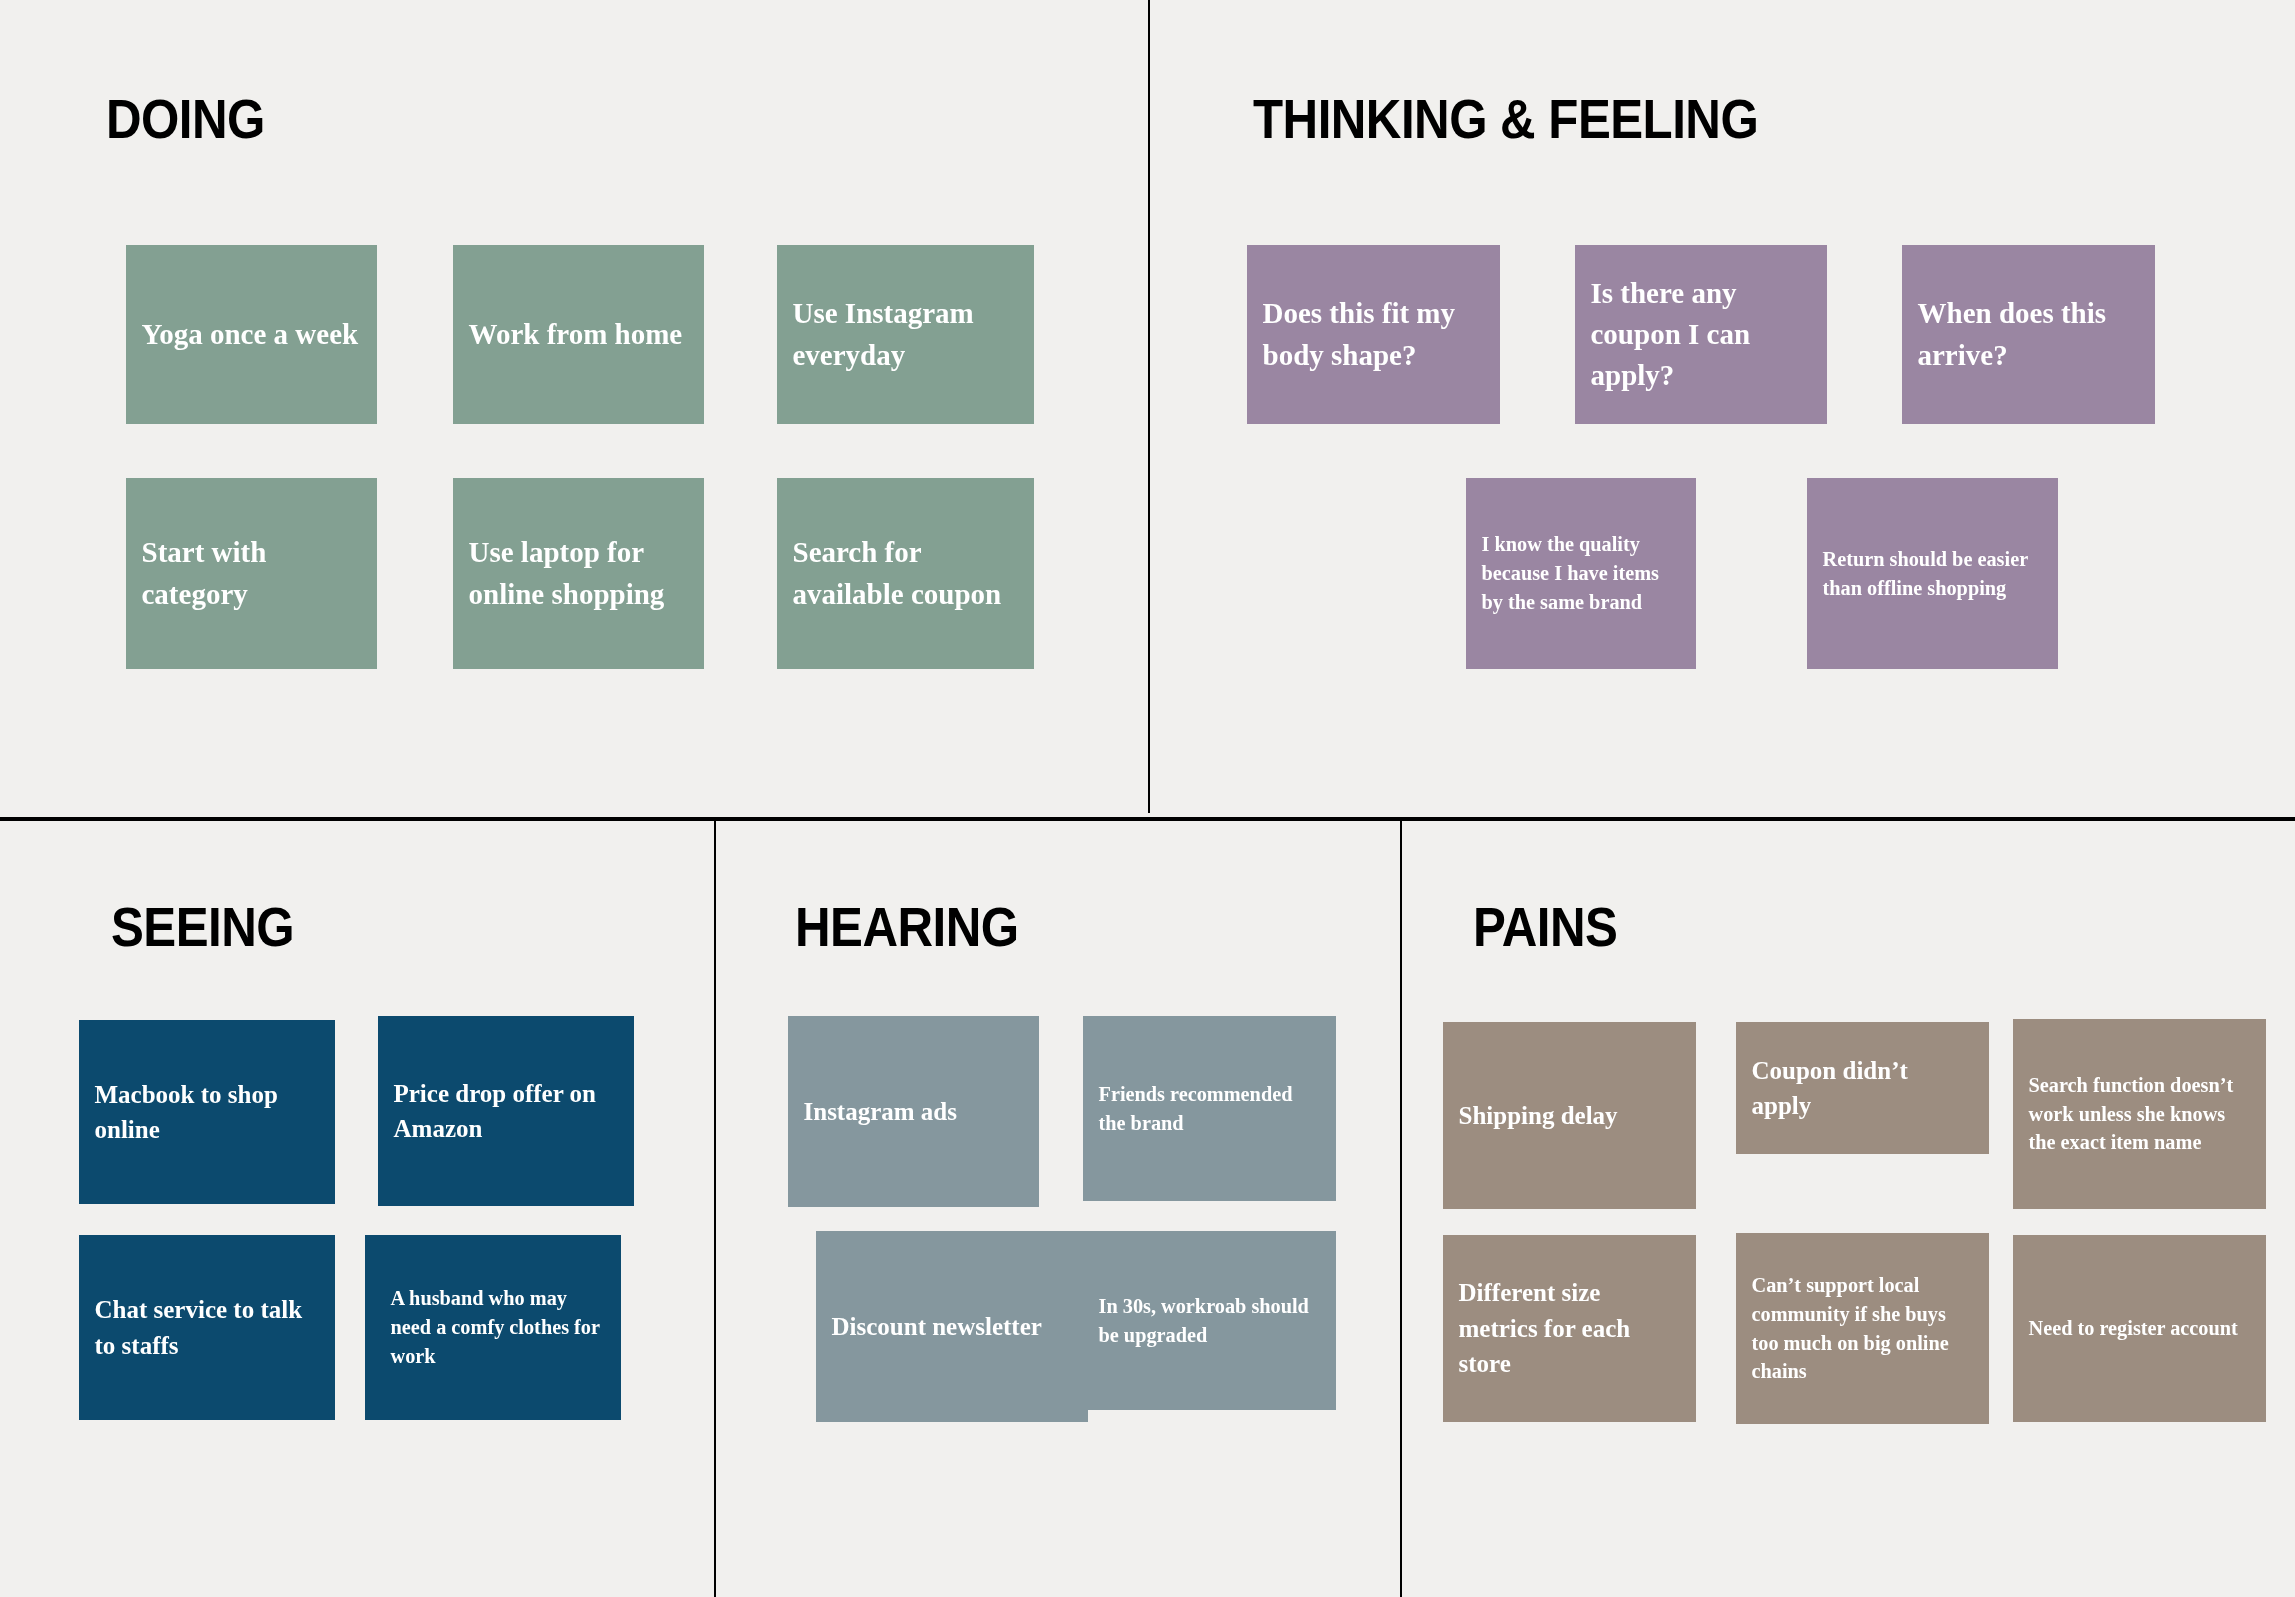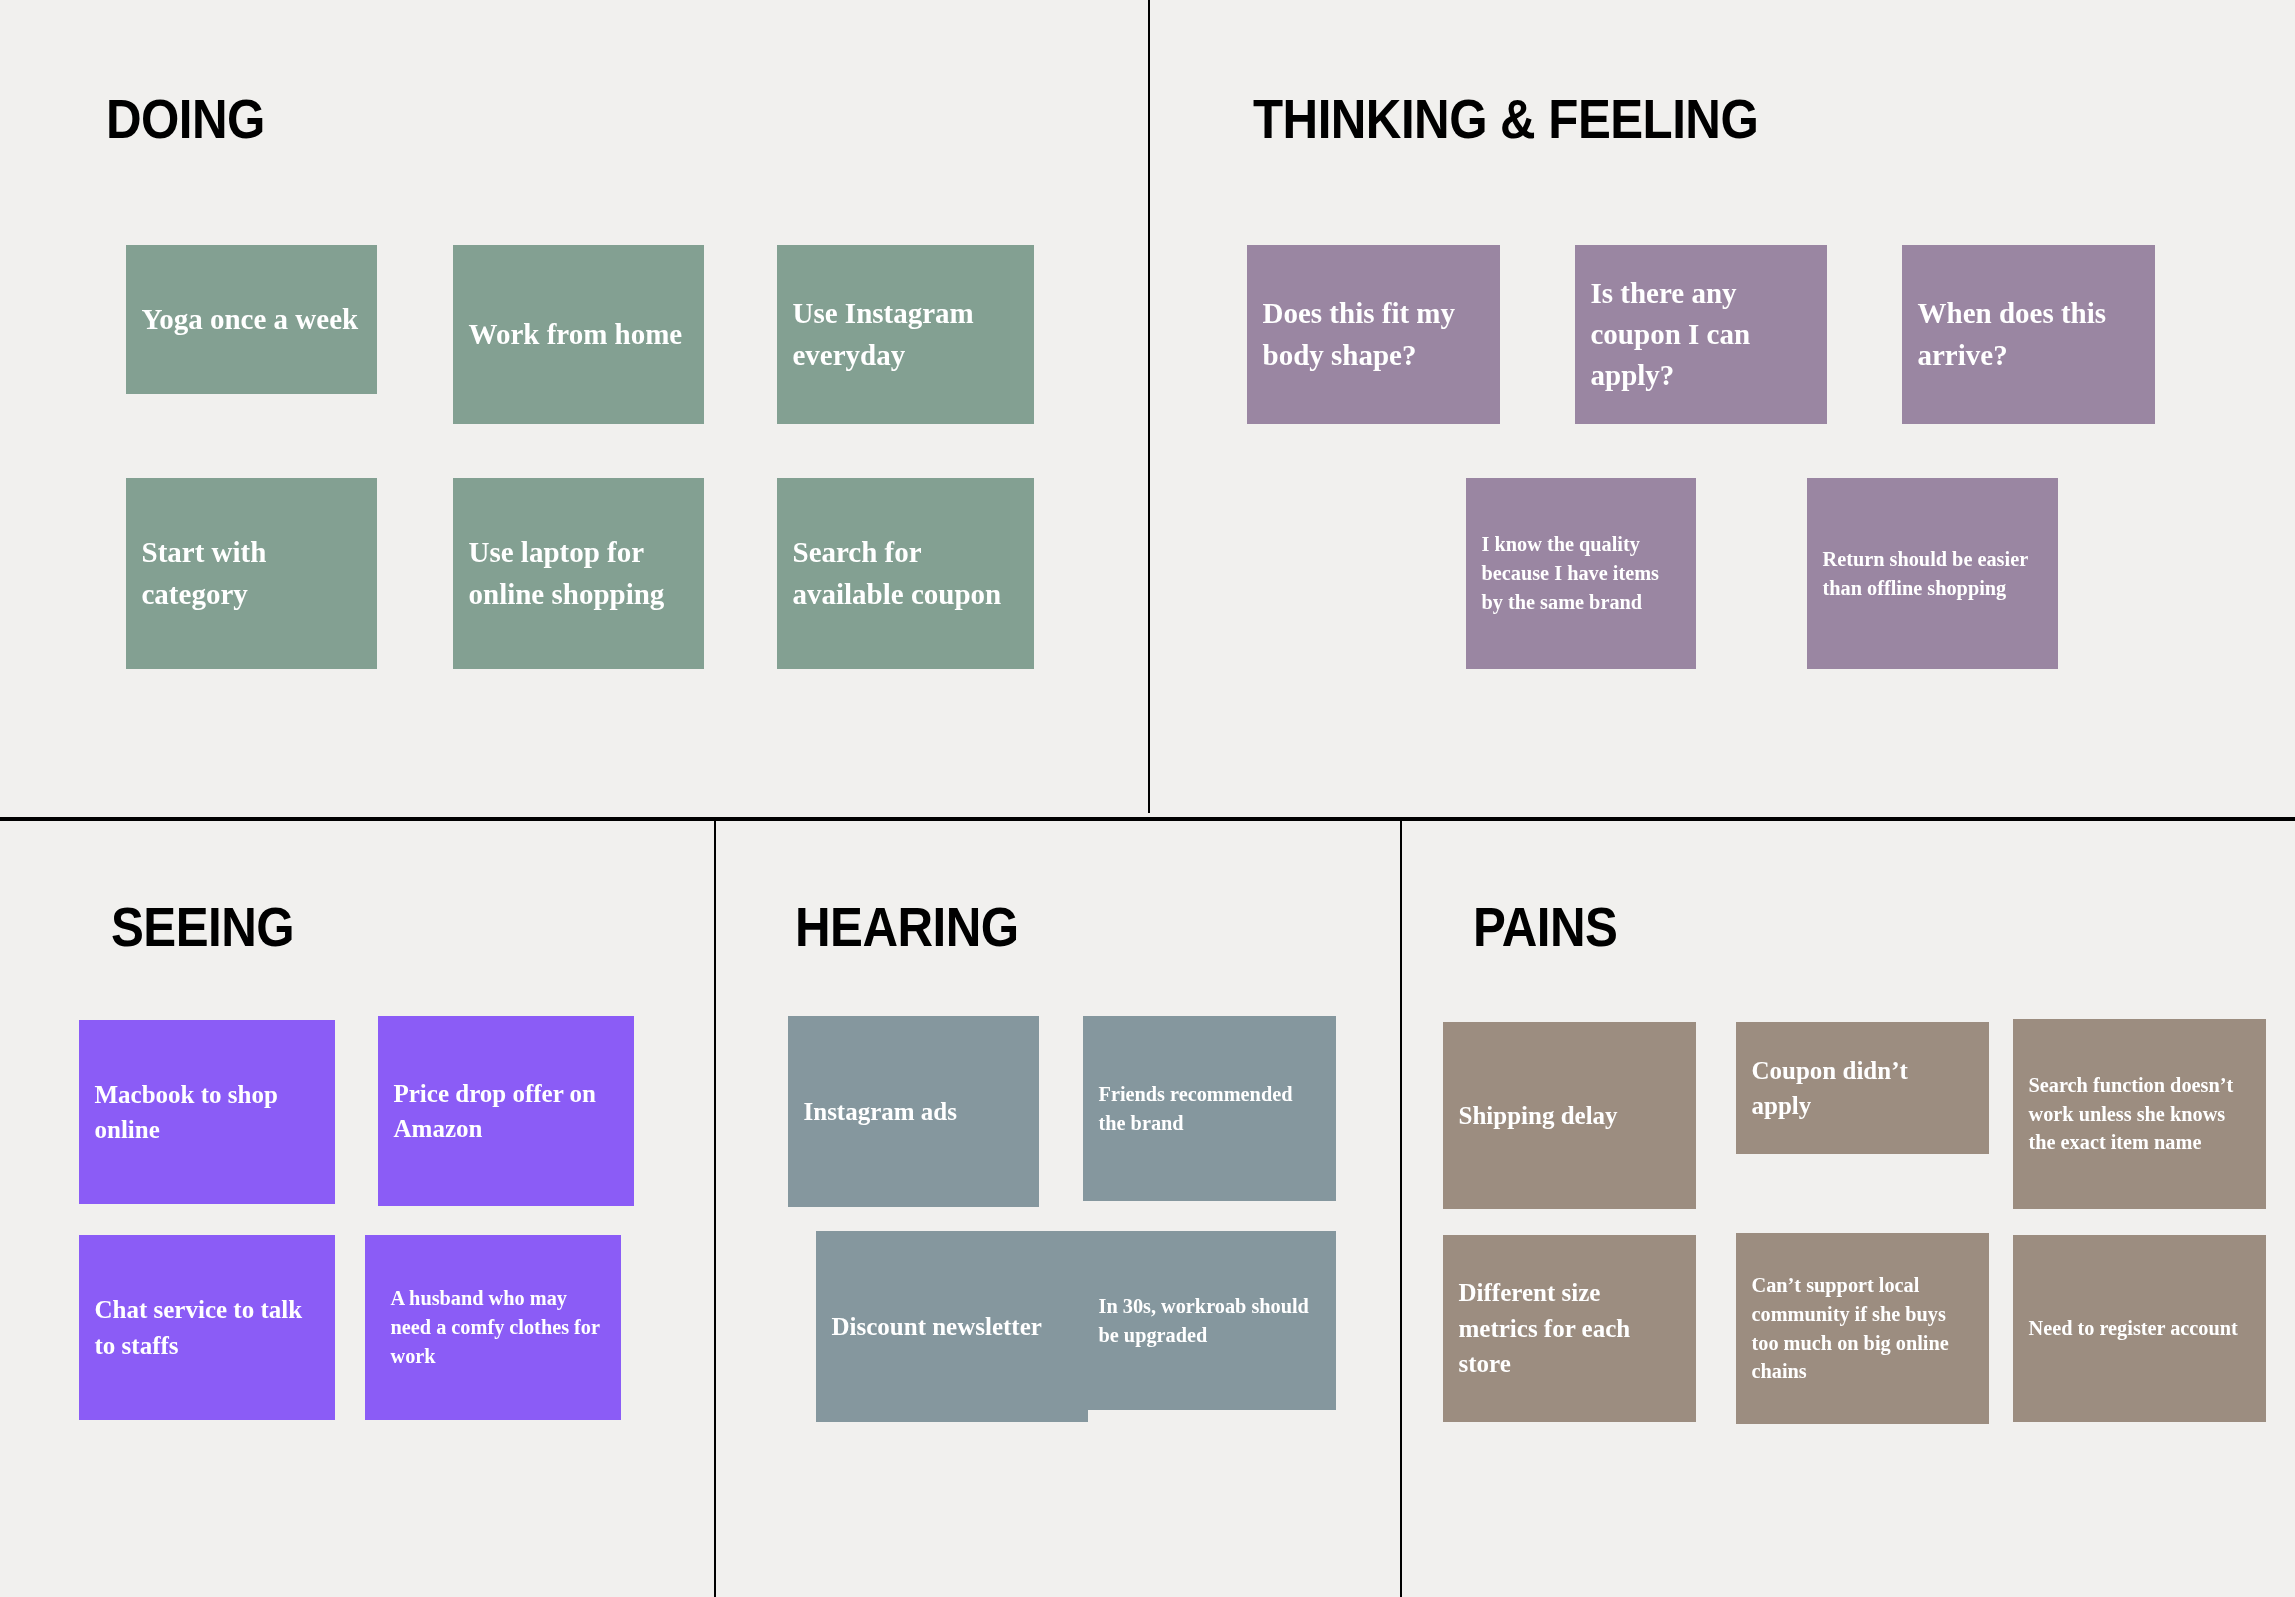--- a/index.html
+++ b/index.html
@@ -67,21 +67,21 @@
   .card .card-text {
     display: block;
     width: 100%;
     padding: 0 15.5px;
     line-height: 1.42;
   }
 
   
   .c-green  { background: #83a092; }
   .c-purple { background: #9a86a2; }
-  .c-mauve  { background: #8b5cf6; }
+  .c-mauve  { background: #0c4a6e; }
   .c-blue   { background: #85979e; }
   .c-taupe  { background: #9c8d80; }
 
   
   .t-lg { font-size: 29px; }
   .t-md { font-size: 25px; }
   .t-sm { font-size: 20.3px; }
 </style>
 </head>
 <body>
@@ -107,21 +107,21 @@
 
   <div class="quadrant q-hearing">
     <div class="q-title">HEARING</div>
   </div>
 
   <div class="quadrant q-pains">
     <div class="q-title">PAINS</div>
   </div>
 
   <div id="cards-layer">
-      <div class="card c-green t-lg" style="left: 126px; top: 245px; width: 251px; height: 149px;">
+      <div class="card c-green t-lg" style="left: 126px; top: 245px; width: 251px; height: 179px;">
         <span class="card-text">Yoga once a week</span>
       </div>
       <div class="card c-green t-lg" style="left: 453px; top: 245px; width: 251px; height: 179px;">
         <span class="card-text">Work from home</span>
       </div>
       <div class="card c-green t-lg" style="left: 777px; top: 245px; width: 257px; height: 179px;">
         <span class="card-text">Use Instagram everyday</span>
       </div>
       <div class="card c-green t-lg" style="left: 126px; top: 478px; width: 251px; height: 191px;">
         <span class="card-text">Start with category</span>

